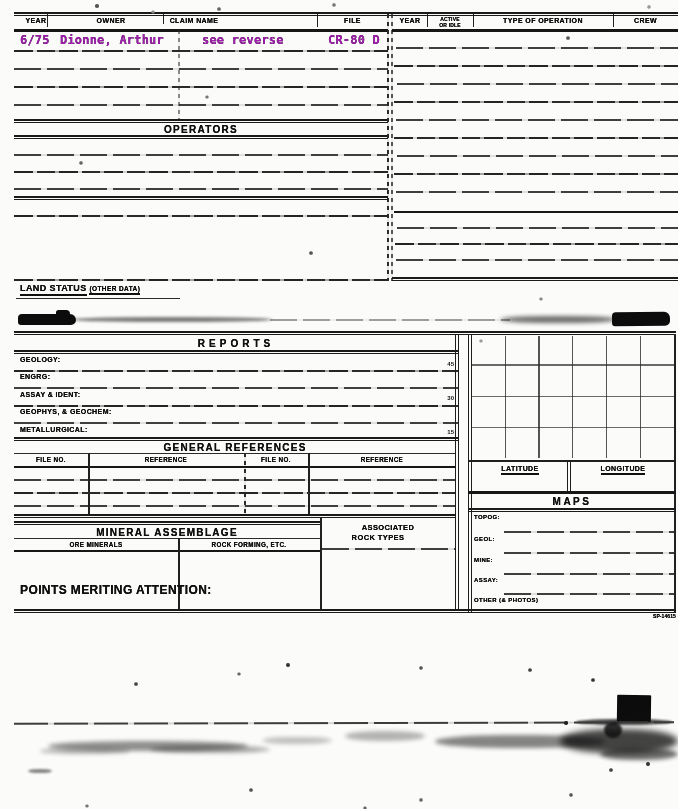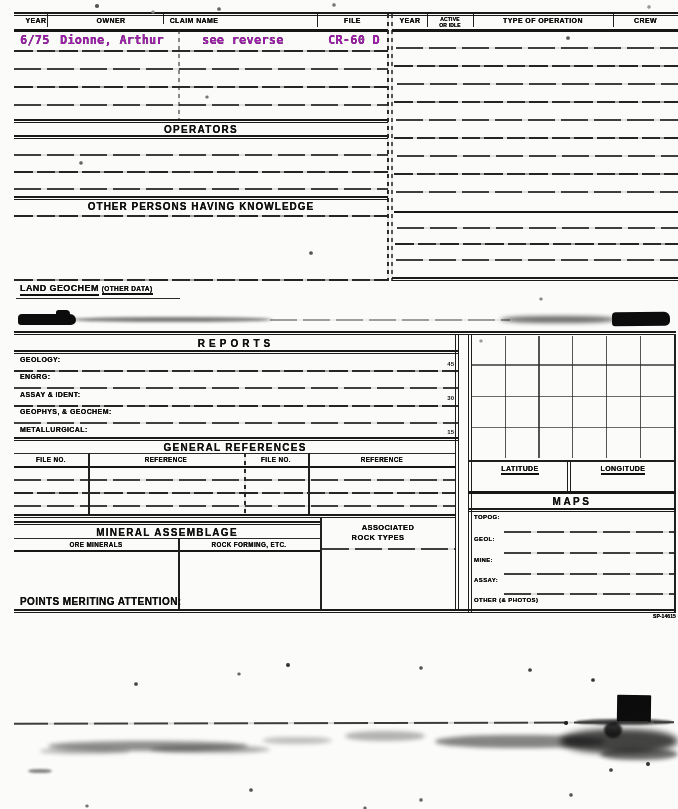--- a/index.html
+++ b/index.html
@@ -56,37 +56,36 @@
     <div class="lbl c" style="left:44px;top:4px;width:106px;">OWNER</div>
     <div class="tick" style="left:149px;top:1px;height:10px;"></div>
     <div class="lbl c" style="left:120px;top:4px;width:120px;">CLAIM NAME</div>
     <div class="tick" style="left:303px;top:1px;height:13px;"></div>
     <div class="lbl c" style="left:303px;top:4px;width:71px;">FILE</div>
     <div class="ln heavy" style="left:0;top:16px;width:374px;"></div>
 
     <div class="typed" style="left:6px;top:20px;">6/75</div>
     <div class="typed" style="left:46px;top:20px;">Dionne, Arthur</div>
     <div class="typed" style="left:188px;top:20px;">see reverse</div>
-    <div class="typed" style="left:314px;top:20px;">CR-60 D</div>
+    <div class="typed" style="left:314px;top:20px;">CR-80 D</div>
 
     <div class="ln brk" style="left:0;top:37px;width:374px;"></div>
     <div class="vdot" style="left:164px;top:17px;height:90px;opacity:.55;"></div>
     <div class="ln brk2" style="left:0;top:55px;width:374px;"></div>
     <div class="ln brk" style="left:0;top:73px;width:374px;"></div>
     <div class="ln brk2" style="left:0;top:91px;width:374px;"></div>
 
     <div class="dbl" style="left:0;top:106px;width:374px;"></div>
     <div class="lbl c sect" style="left:0;top:111px;width:374px;">OPERATORS</div>
     <div class="dbl" style="left:0;top:122px;width:374px;"></div>
     <div class="ln brk2" style="left:0;top:141px;width:374px;"></div>
     <div class="ln brk" style="left:0;top:158px;width:374px;"></div>
     <div class="ln brk2" style="left:0;top:175px;width:374px;"></div>
 
     <div class="dbl" style="left:0;top:183px;width:374px;"></div>
-    <div class="lbl c sect" style="left:0;top:188px;width:374px;letter-spacing:1px;">OTHER PERSONS HAVING KNOWLEDGE</div>
     <div class="ln brk" style="left:0;top:202px;width:374px;"></div>
     <div class="ln brk" style="left:0;top:266px;width:374px;"></div>
   </div>
 
   <div class="vdot" style="left:387px;top:14px;height:267px;"></div>
   <div class="vdot" style="left:391px;top:14px;height:267px;opacity:.8;"></div>
 
   <div class="abs" style="left:392px;top:13px;width:286px;height:269px;">
     <div class="lbl c" style="left:0;top:4px;width:36px;">YEAR</div>
     <div class="tick" style="left:35px;top:1px;height:13px;"></div>
@@ -108,21 +107,21 @@
     <div class="ln brk" style="left:2px;top:160px;width:284px;"></div>
     <div class="ln brk2" style="left:4px;top:178px;width:282px;"></div>
     <div class="ln heavy" style="left:2px;top:198px;width:284px;height:2px;"></div>
     <div class="ln brk2" style="left:5px;top:214px;width:281px;"></div>
     <div class="ln brk" style="left:3px;top:230px;width:283px;"></div>
     <div class="ln brk2" style="left:4px;top:246px;width:282px;"></div>
     <div class="dbl" style="left:0;top:264px;width:286px;"></div>
   </div>
 
   <div class="lbl" style="left:20px;top:283px;font-size:9px;">
-    <span class="underl">LAND GEOCHEM</span>
+    <span class="underl">LAND STATUS</span>
     <span class="underl" style="font-size:6.5px;">(OTHER DATA)</span>
   </div>
   <div class="ln thin" style="left:16px;top:298px;width:164px;"></div>
 
   <div class="inkbar" style="left:18px;top:314px;width:58px;height:11px;"></div>
   <div class="inkbar" style="left:56px;top:310px;width:14px;height:7px;"></div>
   <div class="blob" style="left:72px;top:317px;width:200px;height:5px;opacity:.55;filter:blur(1.5px);"></div>
   <div class="ln brk2" style="left:270px;top:319px;width:240px;opacity:.5;"></div>
   <div class="blob" style="left:500px;top:316px;width:118px;height:7px;opacity:.6;"></div>
   <div class="inkbar" style="left:612px;top:312px;width:58px;height:14px;transform:rotate(-.6deg);"></div>
@@ -200,21 +199,21 @@
     <div class="ln brk2" style="left:36px;top:218px;width:170px;"></div>
     <div class="lbl small" style="left:6px;top:223px;font-size:6px;">MINE:</div>
     <div class="ln brk2" style="left:36px;top:239px;width:170px;"></div>
     <div class="lbl small" style="left:6px;top:243px;font-size:6px;">ASSAY:</div>
     <div class="ln brk2" style="left:36px;top:259px;width:170px;"></div>
     <div class="lbl small" style="left:6px;top:263px;font-size:6px;">OTHER (&amp; PHOTOS)</div>
   </div>
 
   <div class="dbl" style="left:14px;top:609px;width:662px;"></div>
 
-  <div class="lbl" style="left:20px;top:596px;font-size:10px;">POINTS MERITING ATTENTION:</div>
+  <div class="lbl" style="left:20px;top:583px;font-size:12px;">POINTS MERITING ATTENTION:</div>
   <div class="lbl" style="left:590px;top:613px;width:86px;text-align:right;font-size:5px;letter-spacing:.1px;">SP-14615</div>
 
   <div class="inkbar" style="left:617px;top:695px;width:34px;height:27px;border-radius:1px;transform:rotate(.8deg);"></div>
   <div class="blob" style="left:576px;top:719px;width:96px;height:6px;opacity:.75;filter:blur(1.2px);"></div>
   <div class="ln" style="left:14px;top:722px;width:660px;height:2px;transform:rotate(-.12deg);background:repeating-linear-gradient(90deg,#3c3c3c 0 34px,rgba(60,60,60,.2) 34px 40px);"></div>
   <div class="blob" style="left:48px;top:741px;width:200px;height:10px;opacity:.45;"></div>
   <div class="blob" style="left:150px;top:746px;width:120px;height:7px;opacity:.35;"></div>
   <div class="blob" style="left:262px;top:737px;width:70px;height:7px;opacity:.25;"></div>
   <div class="blob" style="left:345px;top:731px;width:80px;height:10px;opacity:.3;"></div>
   <div class="blob" style="left:435px;top:735px;width:170px;height:13px;opacity:.5;"></div>

